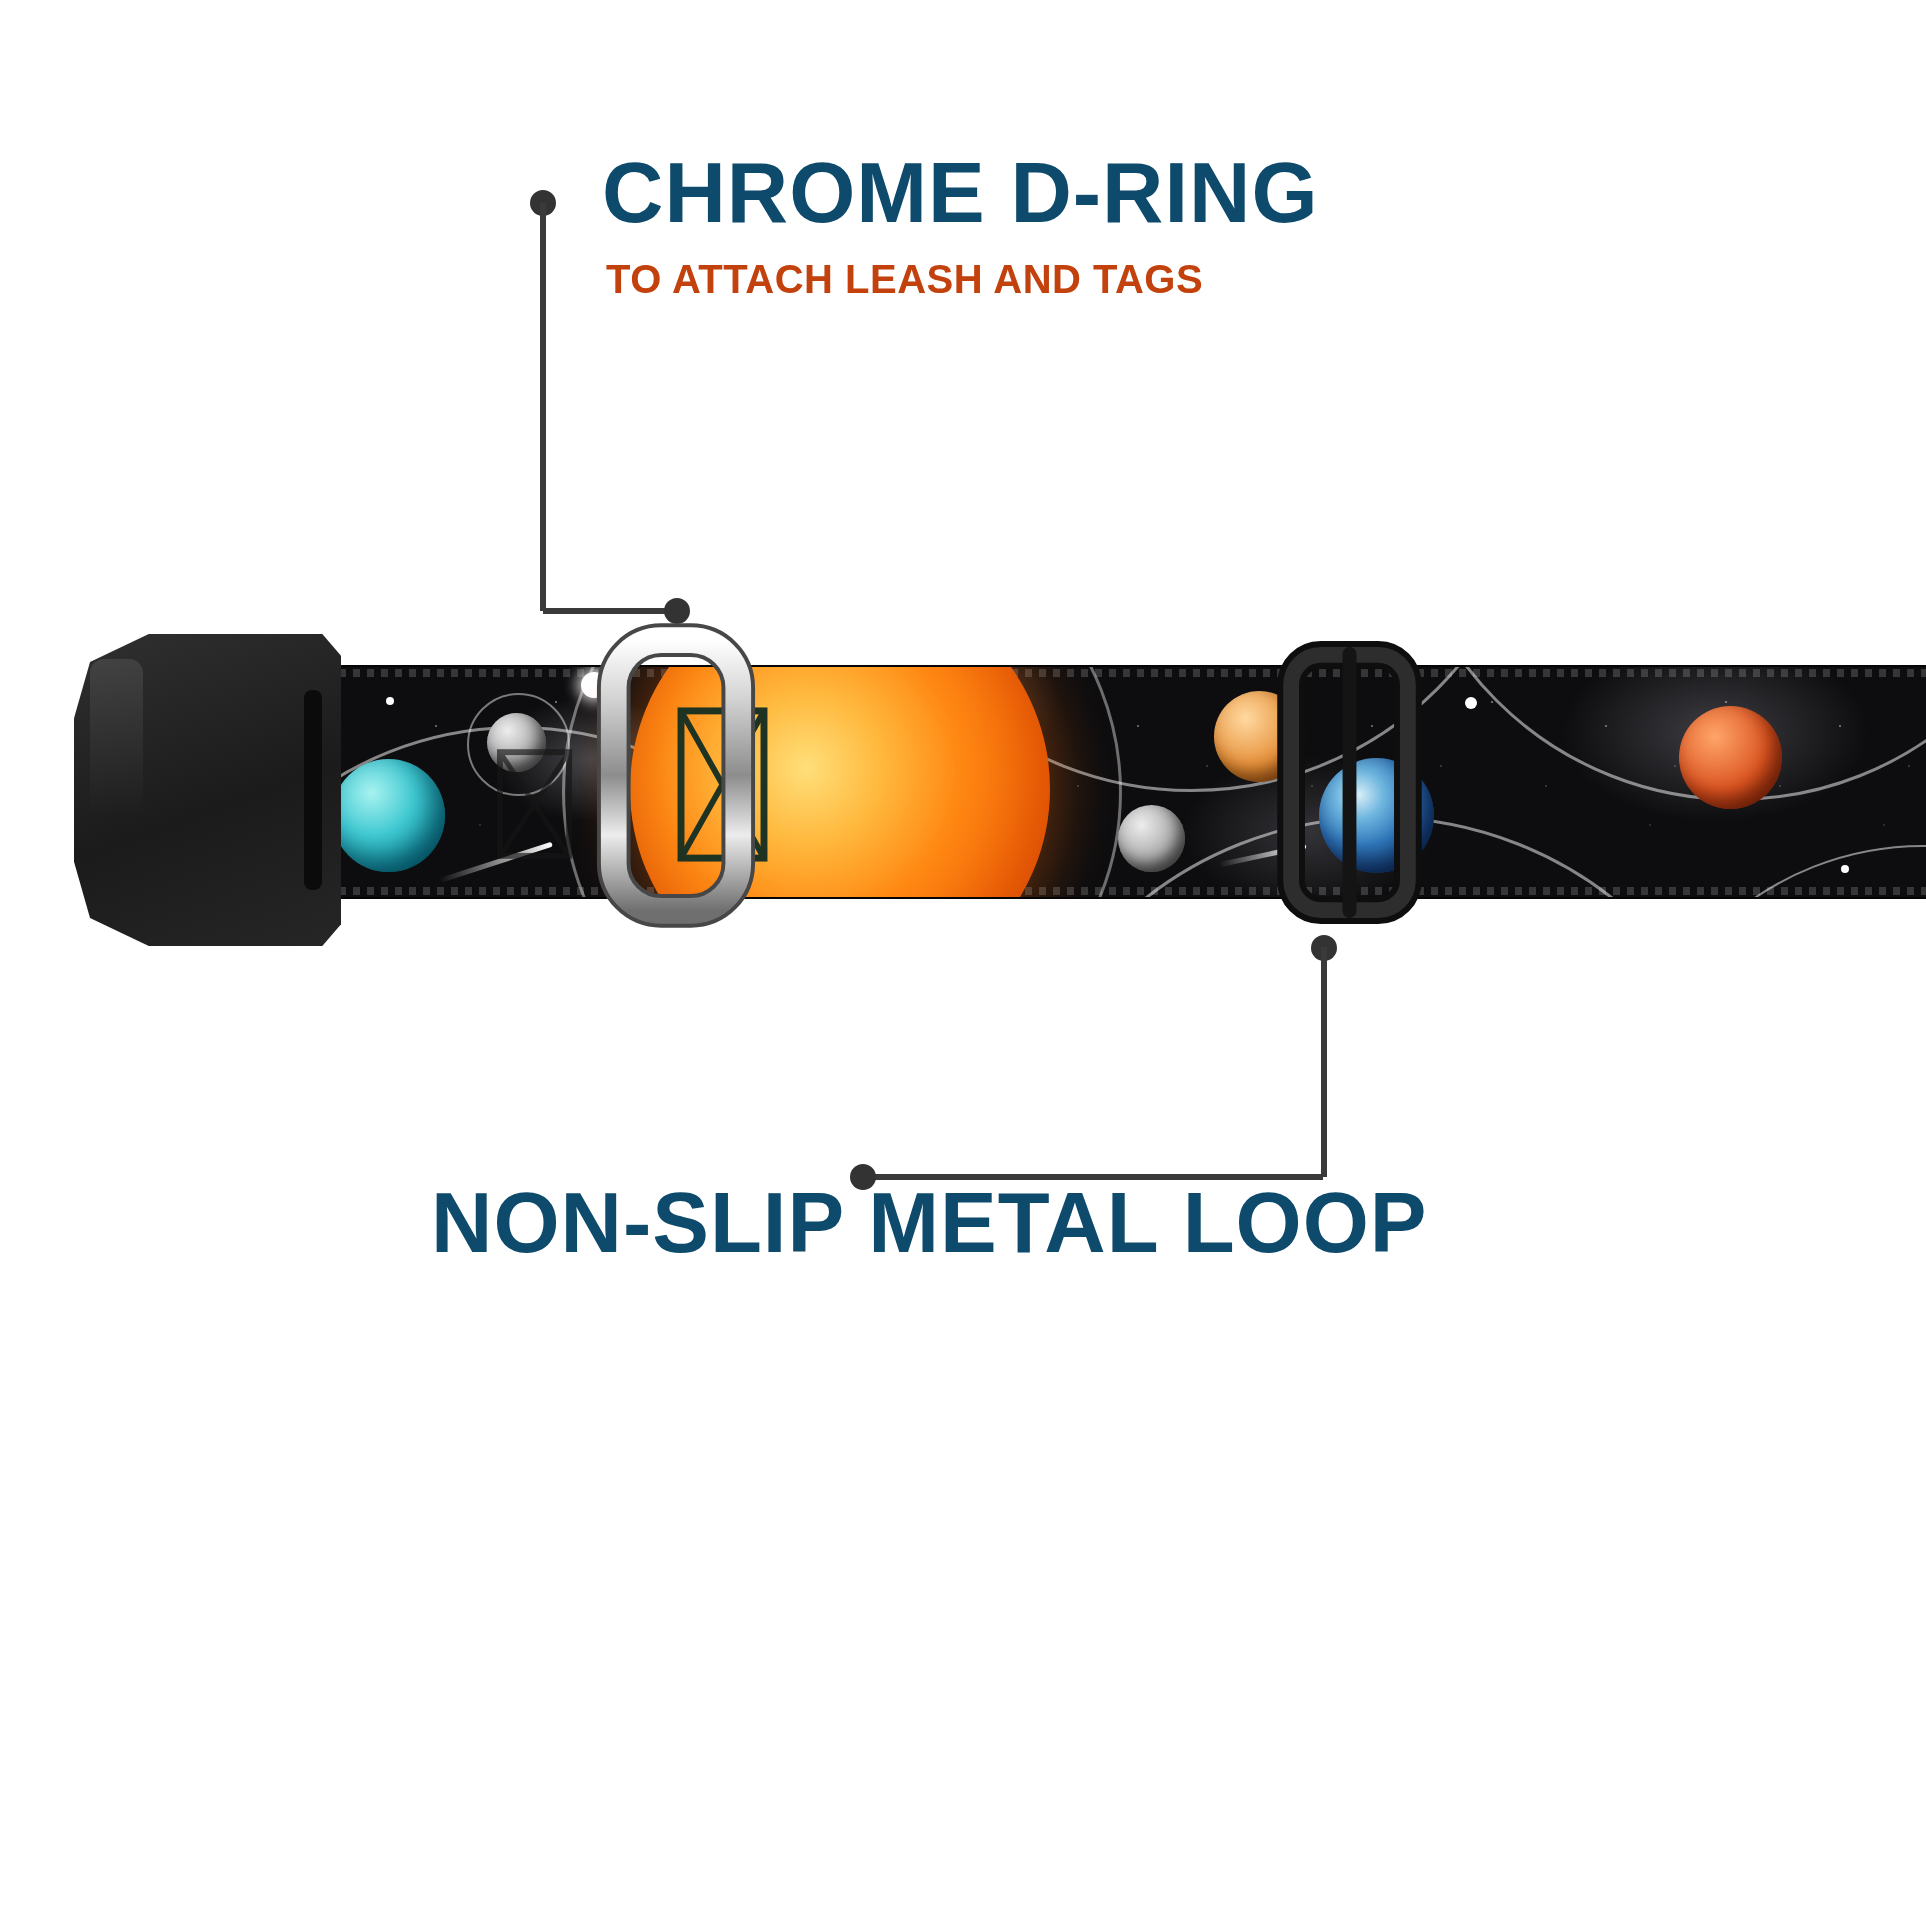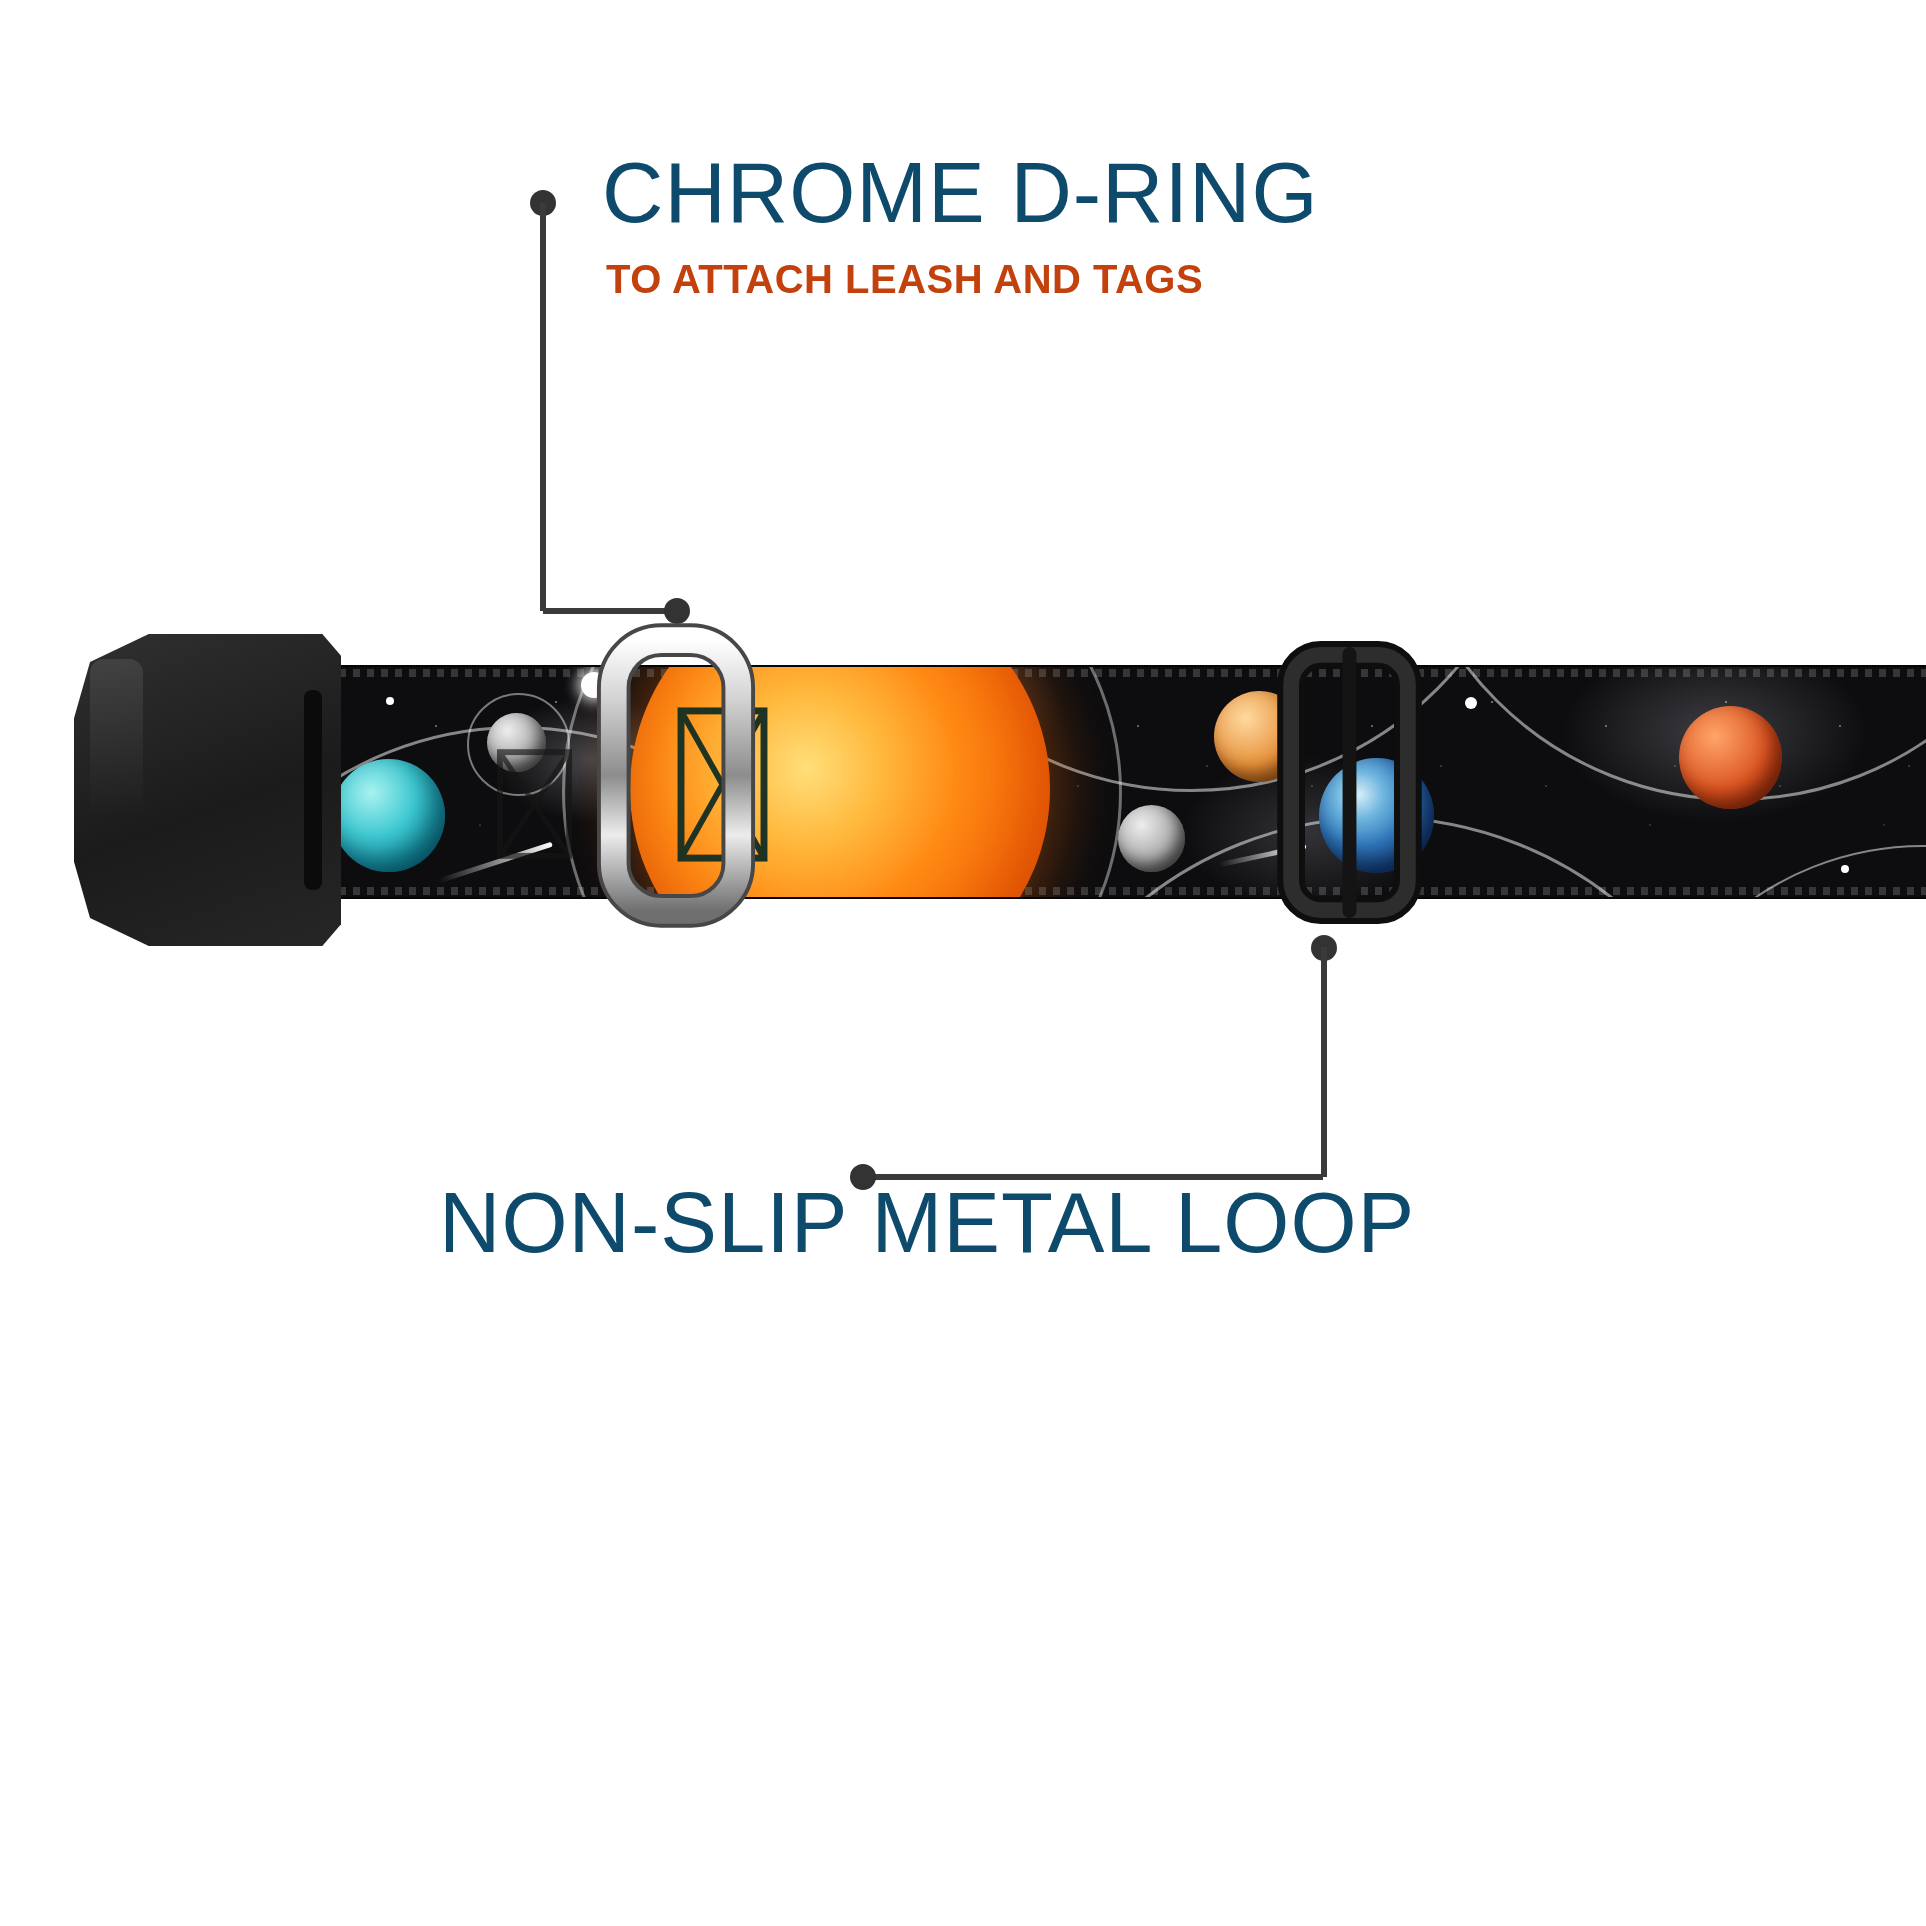--- a/index.html
+++ b/index.html
@@ -2,21 +2,21 @@
 <html><head>
 <meta charset="utf-8">
 <style>
   html,body{margin:0;padding:0;background:#ffffff;}
   .canvas{
     position:relative;width:1927px;height:1927px;background:#ffffff;overflow:hidden;
     font-family:"Liberation Sans","DejaVu Sans",sans-serif;
   }
   
   .callout-title{
-    position:absolute;color:#0d4a6b;font-weight:normal;font-size:85px;
+    position:absolute;color:#0d4a6b;font-weight:bold;font-size:85px;
     letter-spacing:1px;white-space:nowrap;line-height:1;
   }
   .callout-sub{
     position:absolute;color:#c2410c;font-weight:bold;font-size:40px;
     letter-spacing:0.5px;white-space:nowrap;line-height:1;
   }
   
   .cline{position:absolute;background:#3a3a3a;}
   .cdot{position:absolute;width:26px;height:26px;border-radius:50%;background:#333333;}
   
@@ -140,16 +140,16 @@
     <rect x="16" y="16" width="118" height="258" rx="30" fill="none" stroke="#0e0e0e" stroke-width="28"></rect>
     <rect x="16" y="16" width="118" height="258" rx="30" fill="none" stroke="#2d2d2d" stroke-width="16"></rect>
     <rect x="68" y="8" width="14" height="274" rx="7" fill="#141414"></rect>
   </svg>
 
   <div class="cdot" style="left:1311px;top:935px;"></div>
   <div class="cline" style="left:1321px;top:947px;width:6px;height:230px;"></div>
   <div class="cline" style="left:863px;top:1174px;width:460px;height:6px;"></div>
   <div class="cdot" style="left:850px;top:1164px;"></div>
 
-  <div class="callout-title" style="left:431px;top:1180px;margin-left:8px;">NON-SLIP METAL LOOP</div>
+  <div class="callout-title" style="left:431px;top:1180px;">NON-SLIP METAL LOOP</div>
 
 </div>
 
 
 </body></html>

